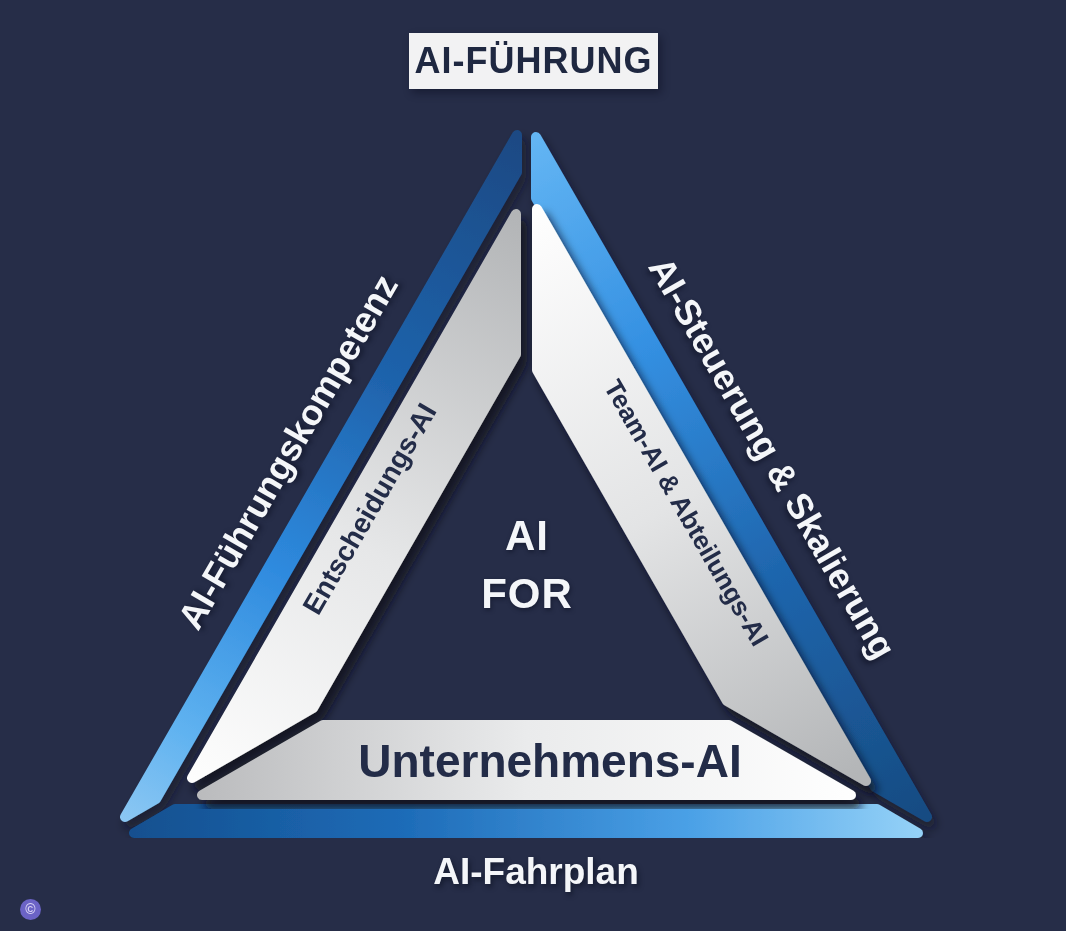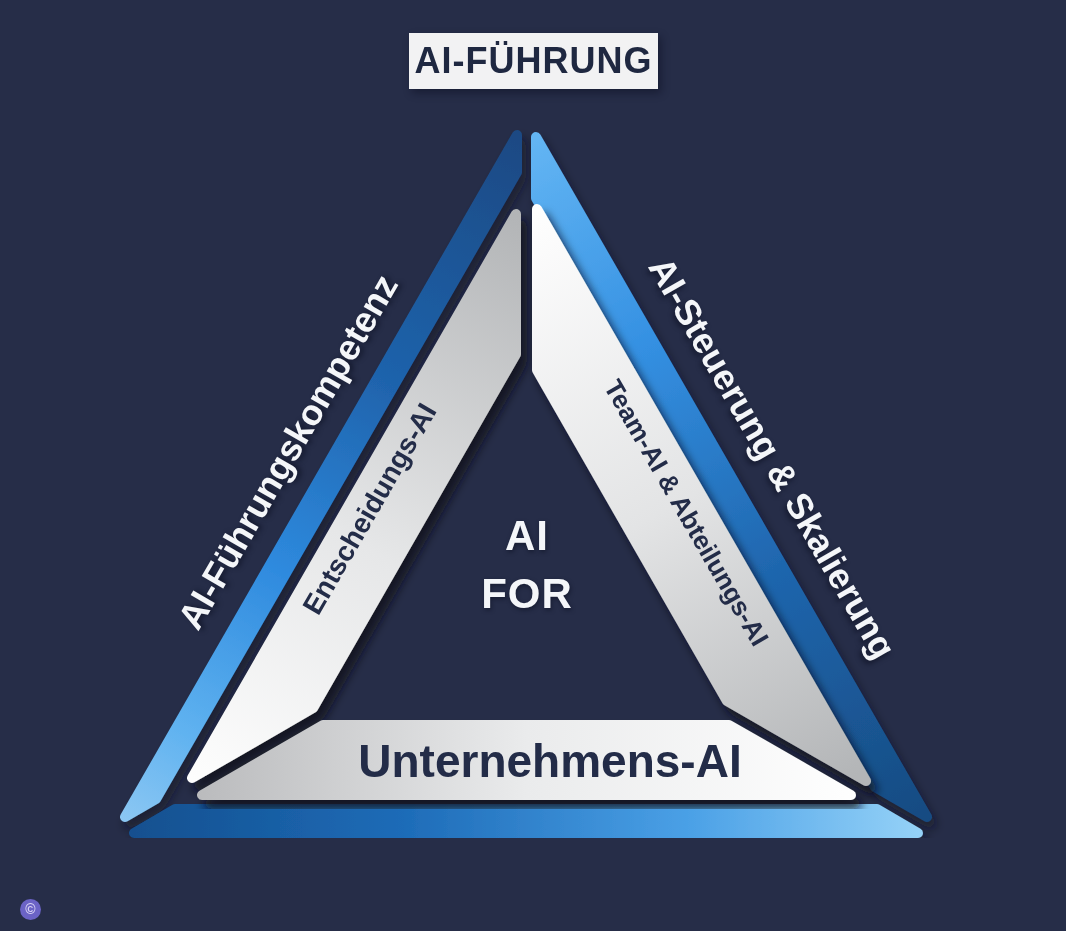--- a/index.html
+++ b/index.html
@@ -126,20 +126,21 @@
   <div class="title-banner">
     <span>AI-FÜHRUNG</span>
   </div>
 
   <div class="edge-label outer-label label-left-outer">AI-Führungskompetenz</div>
   <div class="edge-label outer-label label-right-outer">AI-Steuerung &amp; Skalierung</div>
   <div class="edge-label inner-label label-left-inner">Entscheidungs-AI</div>
   <div class="edge-label inner-label label-right-inner">Team-AI &amp; Abteilungs-AI</div>
 
   <div class="label-bottom-inner">Unternehmens-AI</div>
+  <div class="label-bottom-outer">AI-Fahrplan</div>
 
   <div class="center-block">
     <div>AI</div>
     <div>FOR</div>
   </div>
 
   <div class="footer">
     <span class="copyright-disc">©</span>
   </div>
 

